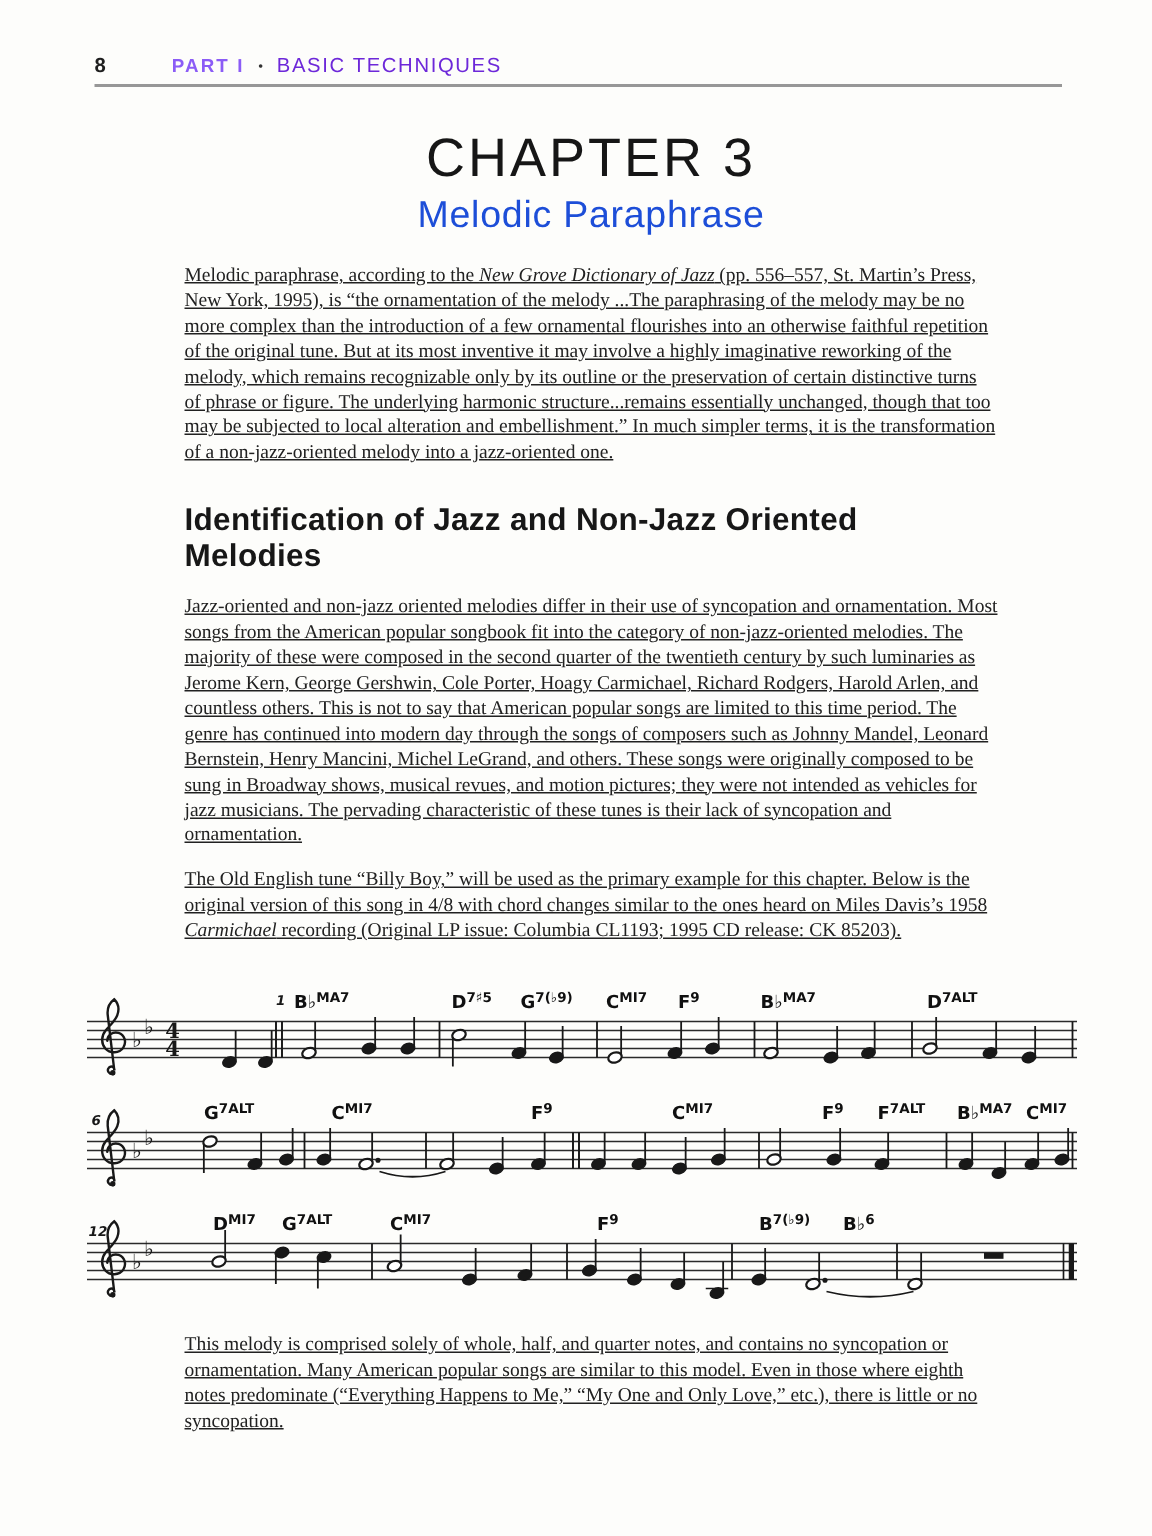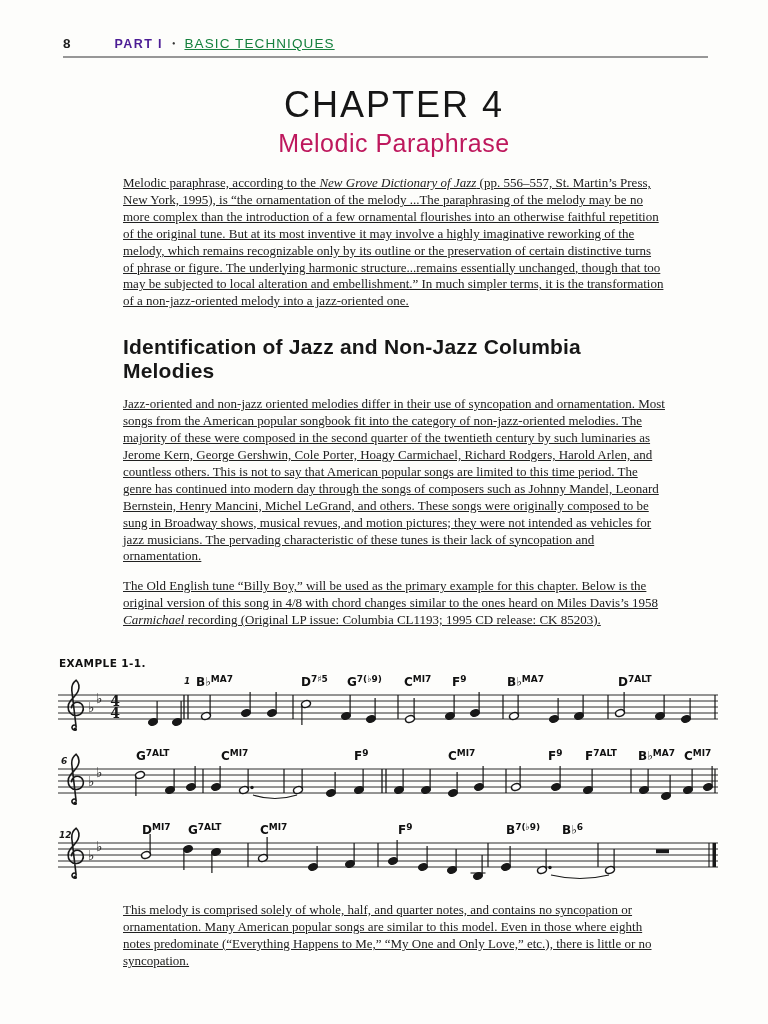--- a/index.html
+++ b/index.html
@@ -1,28 +1,28 @@
 <!DOCTYPE html>
 <html><head>
 <meta charset="utf-8">
 <style>
   html,body{margin:0;padding:0;background:#d9d9d9;}
   .page{position:relative;width:768px;height:1024px;margin:0 auto;background:#fdfdfb;
         color:#1e1e1e;font-family:"Liberation Serif",serif;box-sizing:border-box;overflow:hidden;}
   header.bookhdr{display:flex;align-items:baseline;margin:36px 60px 0 63px;
         padding-bottom:5px;border-bottom:2px solid #979797;}
   .pagenum{font:700 13.5px "Liberation Sans",sans-serif;margin-right:44px;}
-  .partlabel{color:#4c1d95;font:700 12.5px "Liberation Sans",sans-serif;letter-spacing:1.4px;margin-right:9px;}
+  .partlabel{color:#8b5cf6;font:700 12.5px "Liberation Sans",sans-serif;letter-spacing:1.4px;margin-right:9px;}
   .hdrbullet{color:#333;font-size:10px;margin-right:9px;position:relative;top:-1px;}
-  .parttitle{font:400 13.5px "Liberation Sans",sans-serif;letter-spacing:1.1px;color:#15803d;text-decoration:underline;}
+  .parttitle{font:400 13.5px "Liberation Sans",sans-serif;letter-spacing:1.1px;color:#6d28d9;}
   main{padding:0 103px 0 123px;}
   h1.kicker{font-family:"Liberation Sans",sans-serif;font-weight:500;font-size:36px;
         letter-spacing:2px;text-align:center;margin:26px 0 0;color:#161616;}
   h2.ctitle{font-family:"Liberation Sans",sans-serif;font-weight:400;font-size:25px;
-        letter-spacing:.5px;text-align:center;margin:3px 0 0;color:#be185d;}
+        letter-spacing:.5px;text-align:center;margin:3px 0 0;color:#1d4ed8;}
   p.body{font-size:13px;line-height:16.9px;margin:13px 0 0;color:#212121;text-decoration:underline;}
   p.first{margin-top:17px;}
   h3.sect{font-family:"Liberation Sans",sans-serif;font-weight:600;font-size:21px;
         letter-spacing:.2px;margin:25px 0 0;color:#171717;}
   em{font-style:italic;}
   figure.music{margin:28px 0 0 -65px;width:668px;}
   figcaption.exlabel{font:700 10.5px "DejaVu Sans",sans-serif;letter-spacing:.4px;margin:0 0 2px 1px;color:#111;}
   svg.system{display:block;}
   p.after{margin-top:9px;}
 </style>
@@ -32,32 +32,31 @@
 <div class="page">
 
   <header class="bookhdr">
     <span class="pagenum">8</span>
     <span class="partlabel">PART I</span>
     <span class="hdrbullet">•</span>
     <span class="parttitle">BASIC TECHNIQUES</span>
   </header>
 
   <main>
-    <h1 class="kicker">CHAPTER 4</h1>
+    <h1 class="kicker">CHAPTER 3</h1>
     <h2 class="ctitle">Melodic Paraphrase</h2>
 
     <p class="body first"><span>Melodic paraphrase, according to the </span><em>New Grove Dictionary of Jazz</em><span> (pp. 556–557, St. Martin’s Press, New York, 1995), is “the ornamentation of the melody ...The paraphrasing of the melody may be no more complex than the introduction of a few ornamental flourishes into an otherwise faithful repetition of the original tune. But at its most inventive it may involve a highly imaginative reworking of the melody, which remains recognizable only by its outline or the preservation of certain distinctive turns of phrase or figure. The underlying harmonic structure...remains essentially unchanged, though that too may be subjected to local alteration and embellishment.” In much simpler terms, it is the transformation of a non-jazz-oriented melody into a jazz-oriented one.</span></p>
 
-    <h3 class="sect">Identification of Jazz and Non-Jazz Columbia Melodies</h3>
+    <h3 class="sect">Identification of Jazz and Non-Jazz Oriented Melodies</h3>
 
     <p class="body"><span>Jazz-oriented and non-jazz oriented melodies differ in their use of syncopation and ornamentation. Most songs from the American popular songbook fit into the category of non-jazz-oriented melodies. The majority of these were composed in the second quarter of the twentieth century by such luminaries as Jerome Kern, George Gershwin, Cole Porter, Hoagy Carmichael, Richard Rodgers, Harold Arlen, and countless others. This is not to say that American popular songs are limited to this time period. The genre has continued into modern day through the songs of composers such as Johnny Mandel, Leonard Bernstein, Henry Mancini, Michel LeGrand, and others. These songs were originally composed to be sung in Broadway shows, musical revues, and motion pictures; they were not intended as vehicles for jazz musicians. The pervading characteristic of these tunes is their lack of syncopation and ornamentation.</span></p>
     <p class="body"><span>The Old English tune “Billy Boy,” will be used as the primary example for this chapter. Below is the original version of this song in 4/8 with chord changes similar to the ones heard on Miles Davis’s 1958 </span><em>Carmichael</em><span> recording (Original LP issue: Columbia CL1193; 1995 CD release: CK 85203).</span></p>
 
     <figure class="music">
-      <figcaption class="exlabel">EXAMPLE 1-1.</figcaption>
       <svg class="system" width="660" height="74" viewBox="0 0 660 74">
           <line x1="0" y1="24" x2="660" y2="24" stroke="#2a2a2a" stroke-width="1"></line>
           <line x1="0" y1="30" x2="660" y2="30" stroke="#2a2a2a" stroke-width="1"></line>
           <line x1="0" y1="36" x2="660" y2="36" stroke="#2a2a2a" stroke-width="1"></line>
           <line x1="0" y1="42" x2="660" y2="42" stroke="#2a2a2a" stroke-width="1"></line>
           <line x1="0" y1="48" x2="660" y2="48" stroke="#2a2a2a" stroke-width="1"></line>
           <path d="M13.8 57 C10.5 57.5 9 54.5 10.6 52.8 C12.2 51.2 14.6 52.4 14.2 54.6 L9.8 17.5 C9.3 12.5 11.4 9.3 14.2 7.2 C16.8 9.8 17.6 13.9 16.2 17.8 C14.8 21.6 11.2 24.6 8.4 28 C5.6 31.4 5.2 36.6 8.2 40 C11.4 43.6 17.6 43.3 20.2 39.4 C22.5 35.9 21.2 30.8 17 29.6 C13.2 28.5 9.6 31 9.5 34.8" fill="none" stroke="#181818" stroke-width="1.6" stroke-linecap="round" transform="translate(4,2)"></path>
           <circle cx="17.2" cy="58.2" r="1.8" fill="#181818"></circle>
           <text x="30" y="41" font-size="14" font-family="&quot;DejaVu Sans&quot;,sans-serif" fill="#181818">♭</text>
           <text x="38" y="32" font-size="14" font-family="&quot;DejaVu Sans&quot;,sans-serif" fill="#181818">♭</text>

